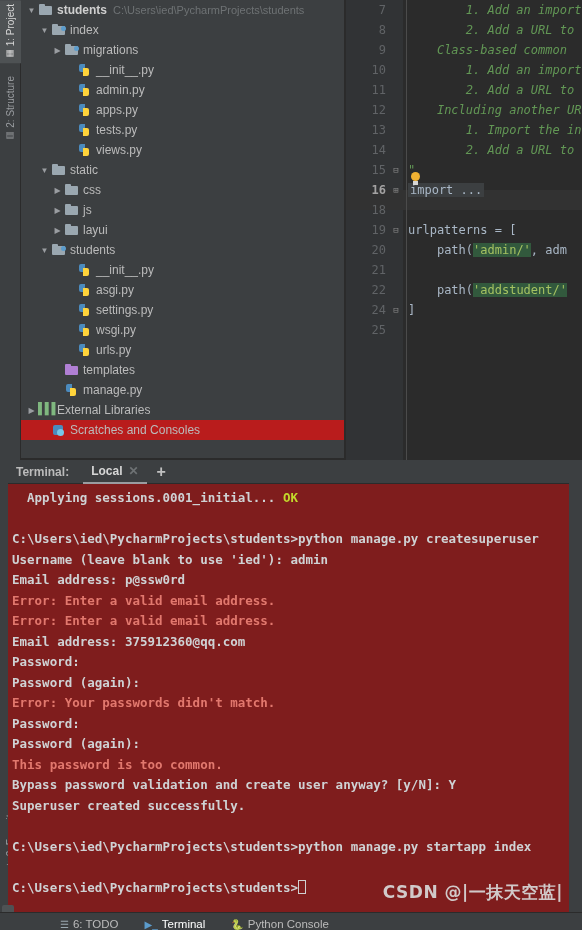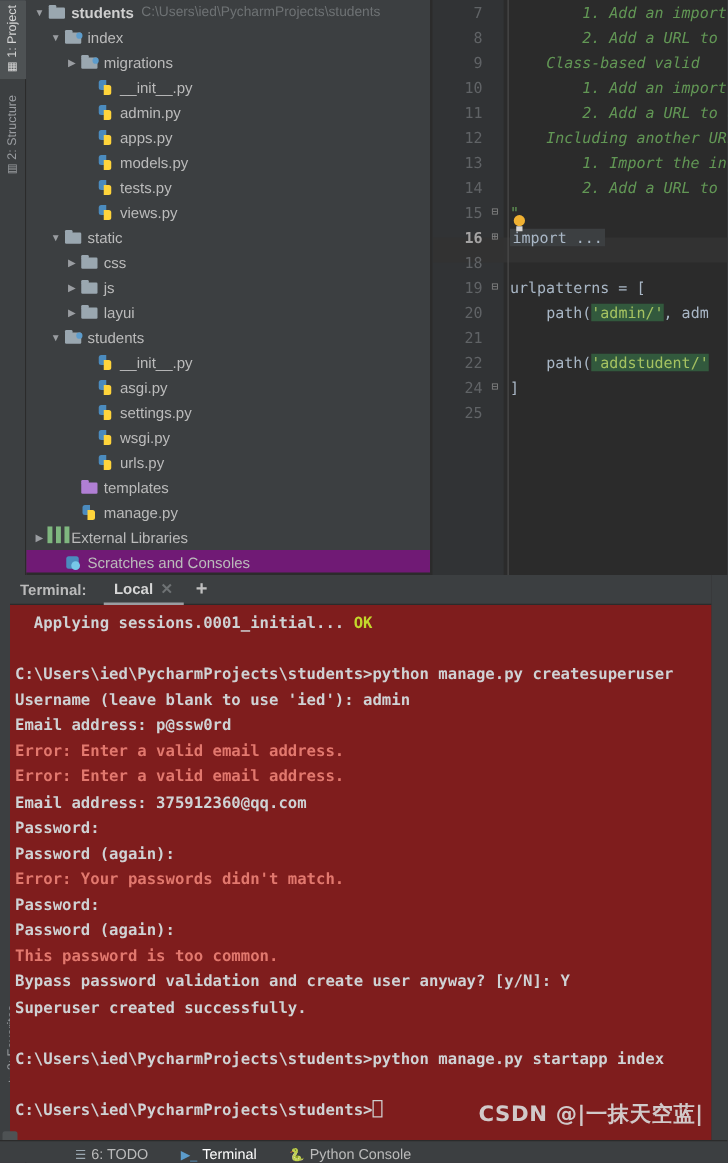--- a/index.html
+++ b/index.html
@@ -37,21 +37,21 @@
     width: 324px; height: 460px;
     background: #3c3f41;
     overflow: hidden;
   }
   .tree-row {
     display: flex; align-items: center;
     height: 20px; padding-left: 4px;
     color: #bbbbbb; font-size: 12px;
     white-space: nowrap;
   }
-  .tree-row.selected { background: #701a75; }
+  .tree-row.selected { background: #b91c1c; }
   .arrow {
     width: 13px; flex: 0 0 13px;
     display: inline-flex; align-items: center; justify-content: center;
     color: #9a9da1; font-size: 8px;
   }
   .arrow.spacer { visibility: hidden; }
   .ticon {
     width: 16px; flex: 0 0 16px; height: 14px; margin-right: 3px;
     position: relative;
   }
@@ -301,25 +301,20 @@
         <span class="tree-label">admin.py</span>
       </div>
       <div class="tree-row" style="padding-left: 43px;">
         <span class="arrow spacer">▶</span>
         <span class="ticon py"></span>
         <span class="tree-label">apps.py</span>
       </div>
       <div class="tree-row" style="padding-left: 43px;">
         <span class="arrow spacer">▶</span>
         <span class="ticon py"></span>
-        <span class="tree-label">models.py</span>
-      </div>
-      <div class="tree-row" style="padding-left: 43px;">
-        <span class="arrow spacer">▶</span>
-        <span class="ticon py"></span>
         <span class="tree-label">tests.py</span>
       </div>
       <div class="tree-row" style="padding-left: 43px;">
         <span class="arrow spacer">▶</span>
         <span class="ticon py"></span>
         <span class="tree-label">views.py</span>
       </div>
       <div class="tree-row" style="padding-left: 17px;">
         <span class="arrow">▼</span>
         <span class="ticon folder"></span>
@@ -396,21 +391,21 @@
   <div class="panel-divider"></div>
   <div class="vsplit"></div>
 
   <div class="editor">
     <div class="gutter"></div>
     <div class="cur-line-bg"></div>
     <div class="vline"></div>
     <div id="editor-lines">
         <div class="eline"><span class="lnum">7</span><span class="code-txt"><span>        </span><span class="doc">1. Add an import:</span></span></div>
         <div class="eline"><span class="lnum">8</span><span class="code-txt"><span>        </span><span class="doc">2. Add a URL to ur</span></span></div>
-        <div class="eline"><span class="lnum">9</span><span class="code-txt"><span>    </span><span class="doc">Class-based valid</span></span></div>
+        <div class="eline"><span class="lnum">9</span><span class="code-txt"><span>    </span><span class="doc">Class-based common</span></span></div>
         <div class="eline"><span class="lnum">10</span><span class="code-txt"><span>        </span><span class="doc">1. Add an import:</span></span></div>
         <div class="eline"><span class="lnum">11</span><span class="code-txt"><span>        </span><span class="doc">2. Add a URL to ur</span></span></div>
         <div class="eline"><span class="lnum">12</span><span class="code-txt"><span>    </span><span class="doc">Including another URLc</span></span></div>
         <div class="eline"><span class="lnum">13</span><span class="code-txt"><span>        </span><span class="doc">1. Import the incl</span></span></div>
         <div class="eline"><span class="lnum">14</span><span class="code-txt"><span>        </span><span class="doc">2. Add a URL to ur</span></span></div>
         <div class="eline"><span class="lnum">15</span><span class="fold">⊟</span><span class="code-txt"><span class="doc">"</span></span></div>
         <div class="eline"><span class="lnum cur">16</span><span class="fold">⊞</span><span class="code-txt"><span class="import-chip">import ...</span></span></div>
         <div class="eline"><span class="lnum">18</span><span class="code-txt"></span></div>
         <div class="eline"><span class="lnum">19</span><span class="fold">⊟</span><span class="code-txt"><span class="plain">urlpatterns = [</span></span></div>
         <div class="eline"><span class="lnum">20</span><span class="code-txt"><span>    </span><span class="plain">path(</span><span class="str">'admin/'</span><span class="plain">, adm</span></span></div>

